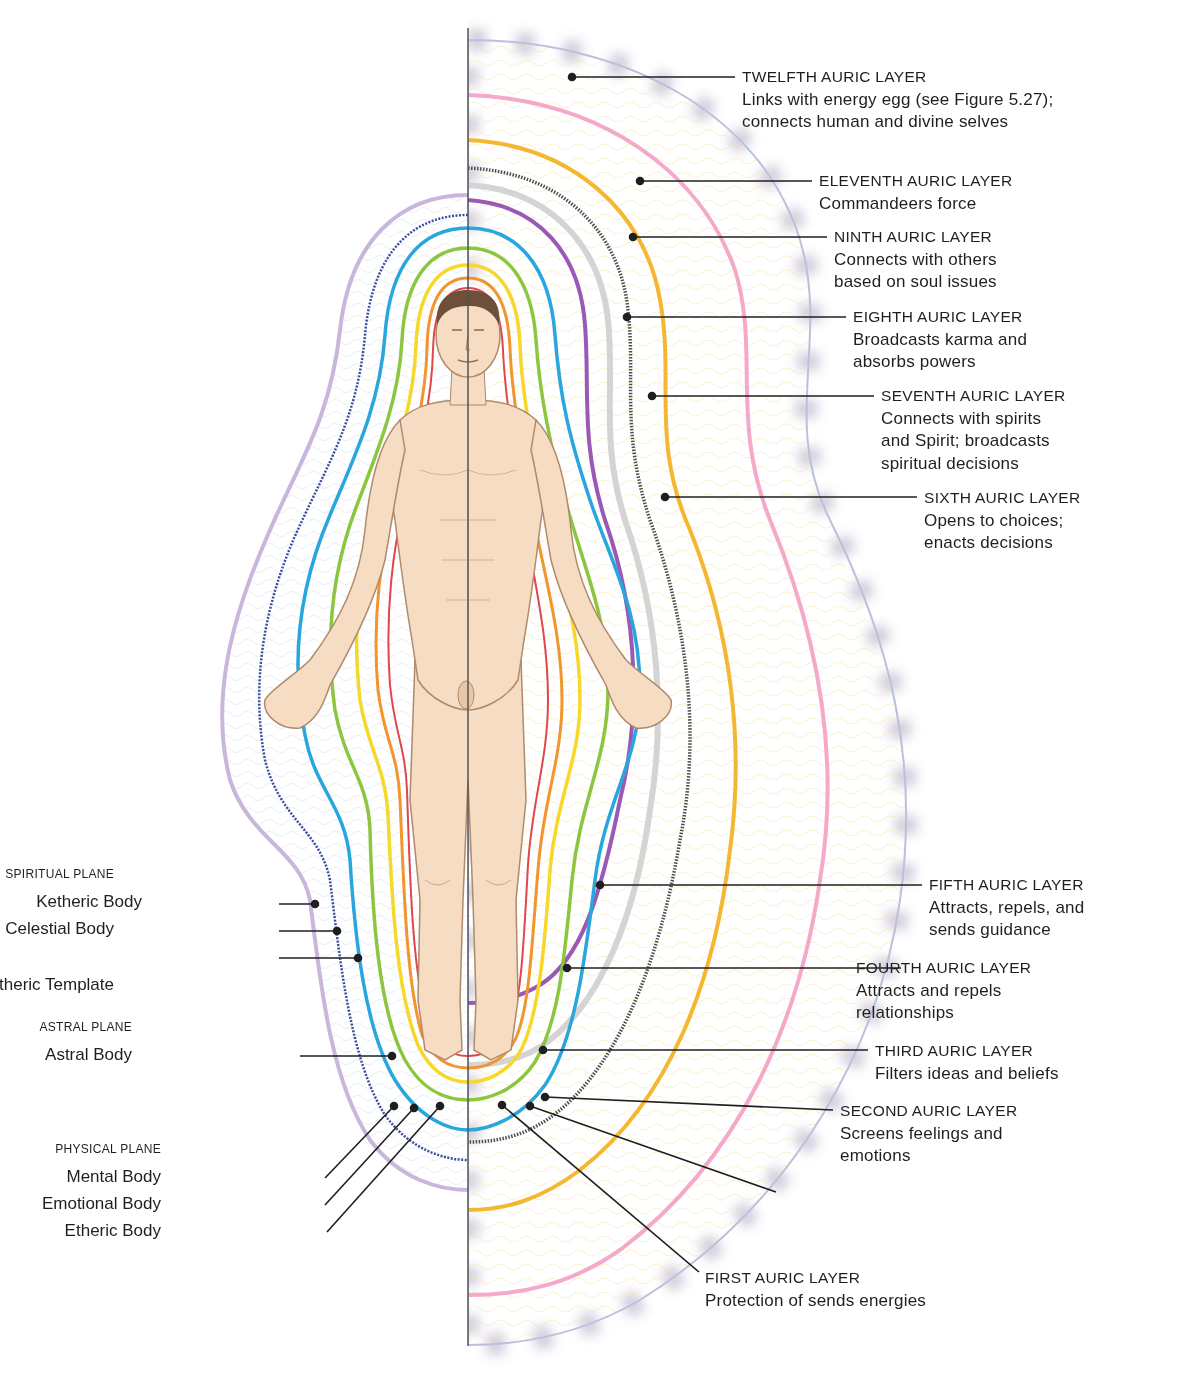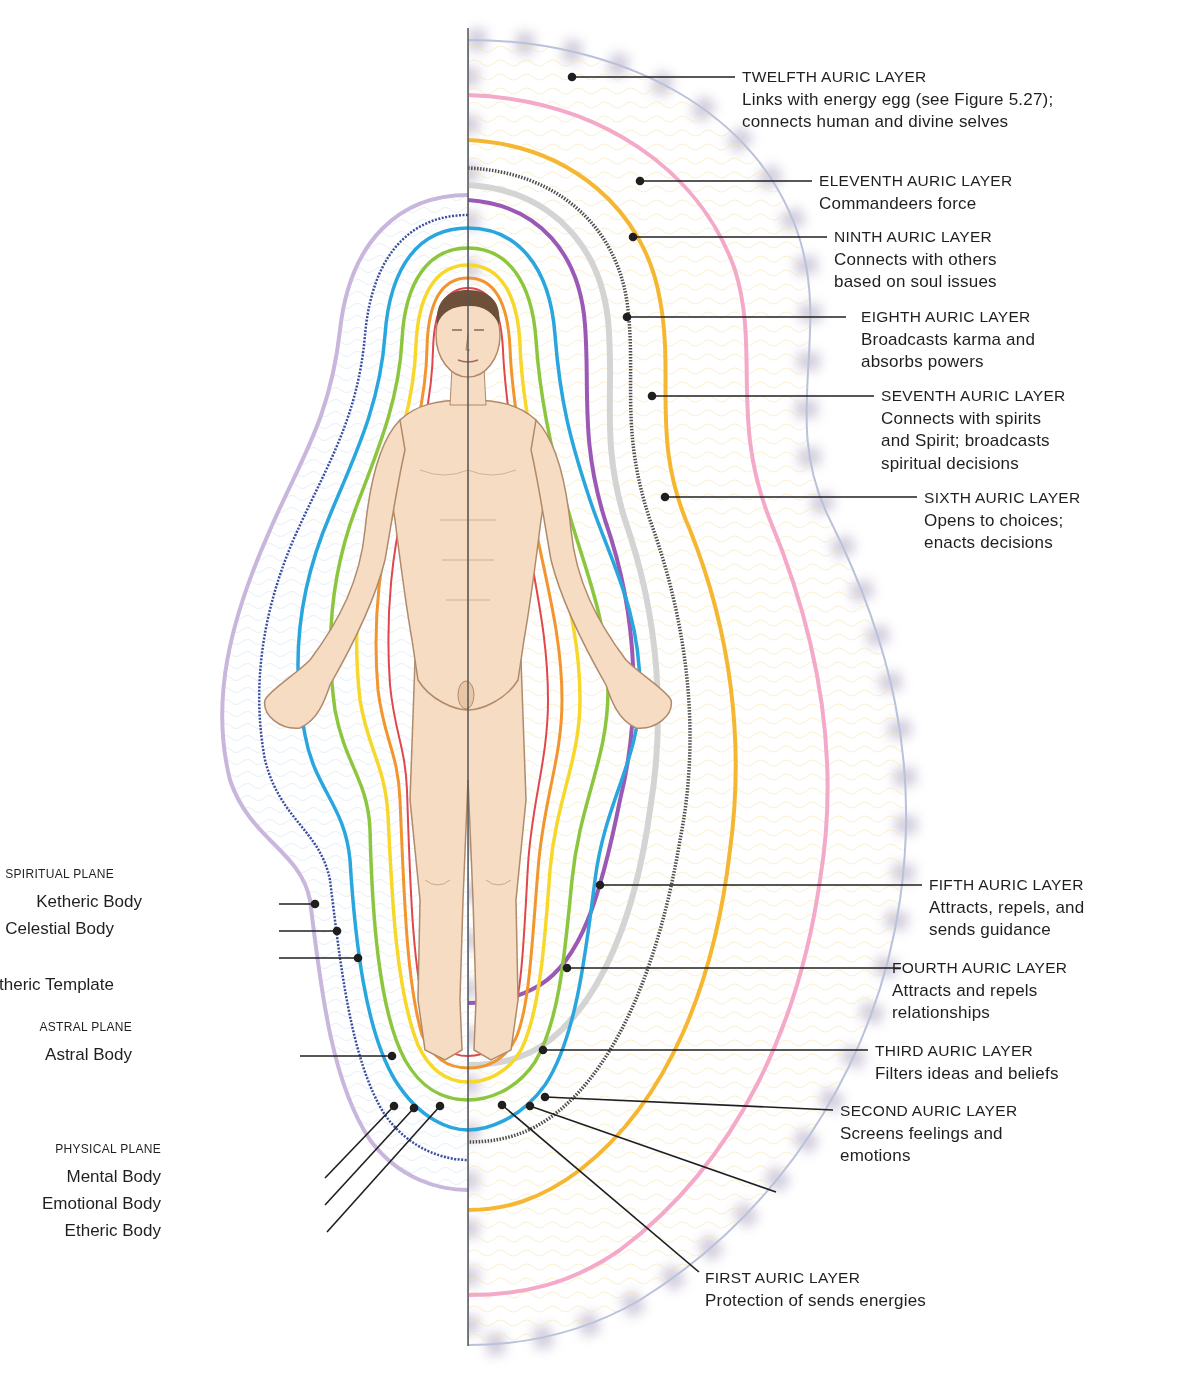--- a/index.html
+++ b/index.html
@@ -155,42 +155,42 @@
   </div>
   <div class="lbl" style="left:819px; top:170px;">
     <span class="ttl">ELEVENTH AURIC LAYER</span>
     <span class="desc">Commandeers force</span>
   </div>
   <div class="lbl" style="left:834px; top:226px;">
     <span class="ttl">NINTH AURIC LAYER</span>
     <span class="desc">Connects with others</span>
     <span class="desc">based on soul issues</span>
   </div>
-  <div class="lbl" style="left:853px; top:306px;margin-left:8px;">
+  <div class="lbl" style="left:853px; top:306px;">
     <span class="ttl">EIGHTH AURIC LAYER</span>
     <span class="desc">Broadcasts karma and</span>
     <span class="desc">absorbs powers</span>
   </div>
   <div class="lbl" style="left:881px; top:385px;">
     <span class="ttl">SEVENTH AURIC LAYER</span>
     <span class="desc">Connects with spirits</span>
     <span class="desc">and Spirit; broadcasts</span>
     <span class="desc">spiritual decisions</span>
   </div>
   <div class="lbl" style="left:924px; top:487px;">
     <span class="ttl">SIXTH AURIC LAYER</span>
     <span class="desc">Opens to choices;</span>
     <span class="desc">enacts decisions</span>
   </div>
   <div class="lbl" style="left:929px; top:874px;">
     <span class="ttl">FIFTH AURIC LAYER</span>
     <span class="desc">Attracts, repels, and</span>
     <span class="desc">sends guidance</span>
   </div>
-  <div class="lbl" style="left:892px; top:957px;">
+  <div class="lbl" style="left:856px; top:957px;">
     <span class="ttl">FOURTH AURIC LAYER</span>
     <span class="desc">Attracts and repels</span>
     <span class="desc">relationships</span>
   </div>
   <div class="lbl" style="left:875px; top:1040px;">
     <span class="ttl">THIRD AURIC LAYER</span>
     <span class="desc">Filters ideas and beliefs</span>
   </div>
   <div class="lbl" style="left:840px; top:1100px;">
     <span class="ttl">SECOND AURIC LAYER</span>

